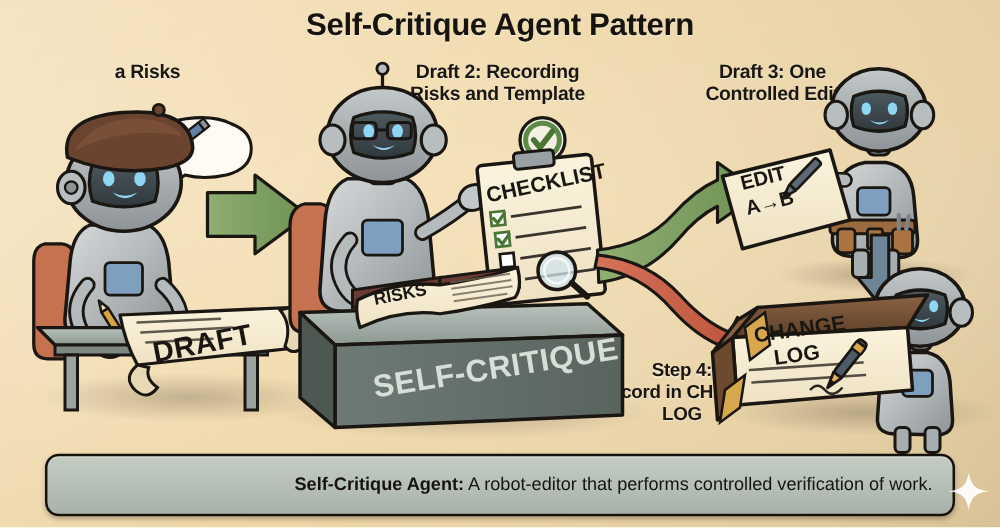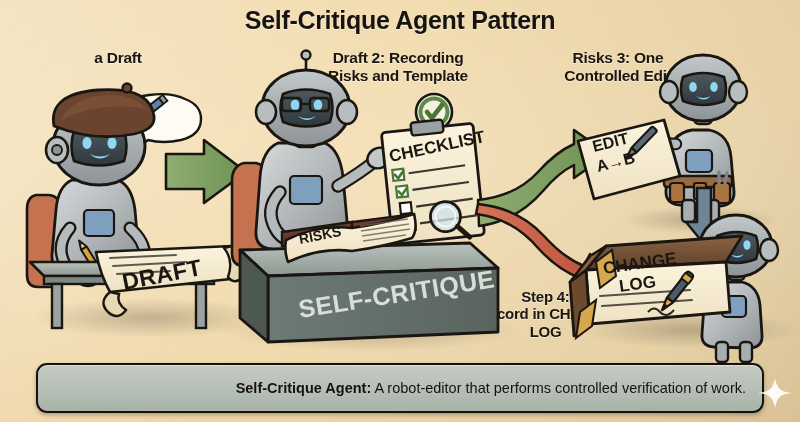--- a/index.html
+++ b/index.html
@@ -46,28 +46,28 @@
   svg{display:block;overflow:visible;}
 </style>
 </head>
 <body>
 
 <div id="poster">
 
   <div class="lyr title">Self-Critique Agent Pattern</div>
 
   <div class="lyr steplabel" id="s1lab">
-    <div>a Draft</div>
+    <div>a Risks</div>
   </div>
   <div class="lyr steplabel" id="s2lab">
     <div>Draft 2: Recording</div>
     <div>Risks and Template</div>
   </div>
   <div class="lyr steplabel" id="s3lab">
-    <div>Risks 3: One</div>
+    <div>Draft 3: One</div>
     <div>Controlled Edit</div>
   </div>
   <div class="lyr steplabel" id="s4lab">
     <div>Step 4:</div>
     <div>Record in CHANGE</div>
     <div>LOG</div>
   </div>
 
   <svg class="lyr" style="left:0;top:0;" width="800" height="422" viewBox="0 0 800 422">
     <defs>

